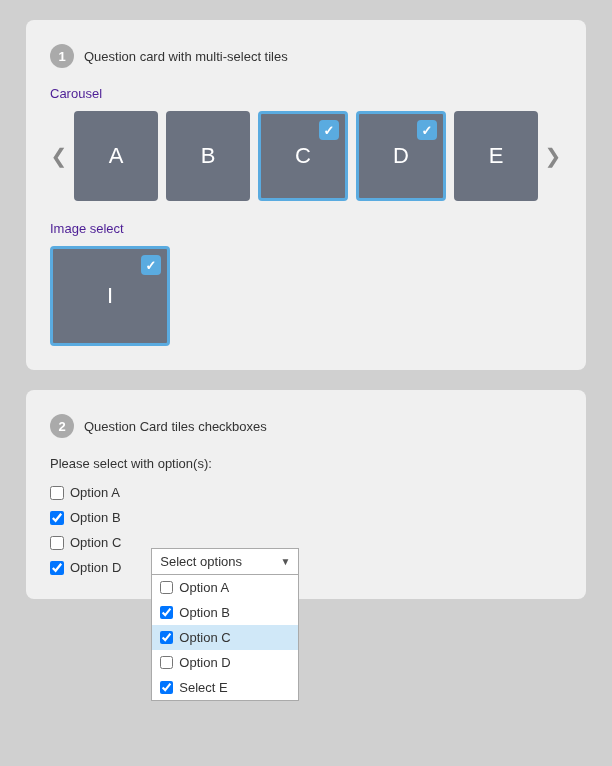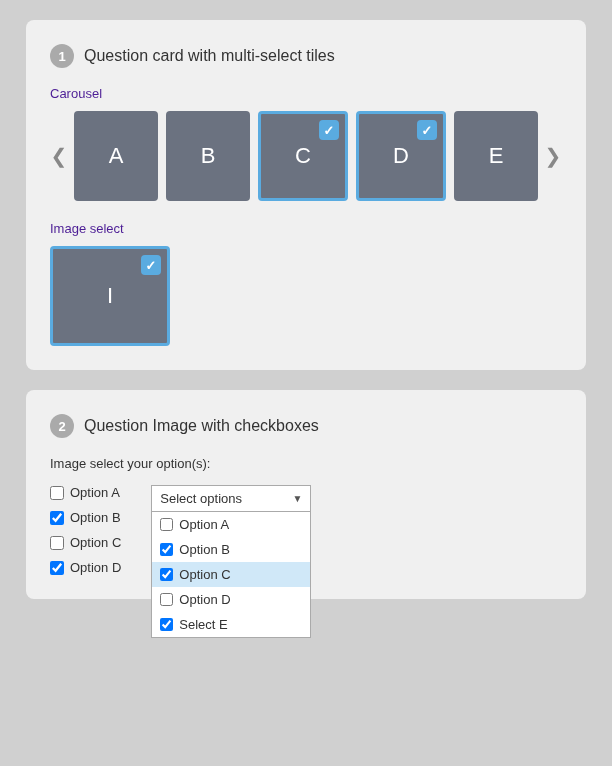--- a/index.html
+++ b/index.html
@@ -34,21 +34,21 @@
       width: 24px;
       height: 24px;
       display: flex;
       align-items: center;
       justify-content: center;
       font-size: 13px;
       font-weight: bold;
       flex-shrink: 0;
     }
     .card-title {
-      font-size: 16px;
+      font-size: 13px;
       font-weight: normal;
       color: #333;
     }
     .section-label {
       font-size: 13px;
       color: #4c1d95;
       margin-bottom: 10px;
     }
     
     .carousel-wrapper {
@@ -140,21 +140,21 @@
     }
     .image-tile .check-badge::after {
       content: '✓';
       color: white;
       font-size: 13px;
       font-weight: bold;
     }
     
     .checkboxes-row {
       display: flex;
-      align-items: flex-start;
+      align-items: flex-end;
       gap: 30px;
       margin-top: 8px;
     }
     .checkbox-list {
       display: flex;
       flex-direction: column;
       gap: 10px;
     }
     .checkbox-item {
       display: flex;
@@ -164,21 +164,21 @@
       color: #333;
     }
     .checkbox-item input[type="checkbox"] {
       width: 14px;
       height: 14px;
       cursor: pointer;
     }
     
     .dropdown-container {
       position: relative;
-      width: 160px;
+      width: 148px;
     }
     .dropdown-select-bar {
       background: white;
       border: 1px solid #aaa;
       display: flex;
       align-items: center;
       justify-content: space-between;
       padding: 5px 8px;
       cursor: pointer;
       font-size: 13px;
@@ -244,24 +244,24 @@
 
   <div class="section-label">Image select</div>
   <div class="image-tiles" id="image-tiles">
       <div class="image-tile selected">I<div class="check-badge"></div></div>
     </div>
 </div>
 
 <div class="card">
   <div class="card-header">
     <div class="step-badge">2</div>
-    <span class="card-title">Question Image with checkboxes</span>
+    <span class="card-title">Question Card tiles checkboxes</span>
   </div>
 
-  <div class="prompt-text">Image select your option(s):</div>
+  <div class="prompt-text">Please select with option(s):</div>
 
   <div class="checkboxes-row">
     <div class="checkbox-list" id="checkbox-list">
         <div class="checkbox-item">
           <input type="checkbox" style="">
           <span>Option A</span>
         </div>
         <div class="checkbox-item">
           <input type="checkbox" checked="" style="">
           <span>Option B</span>

